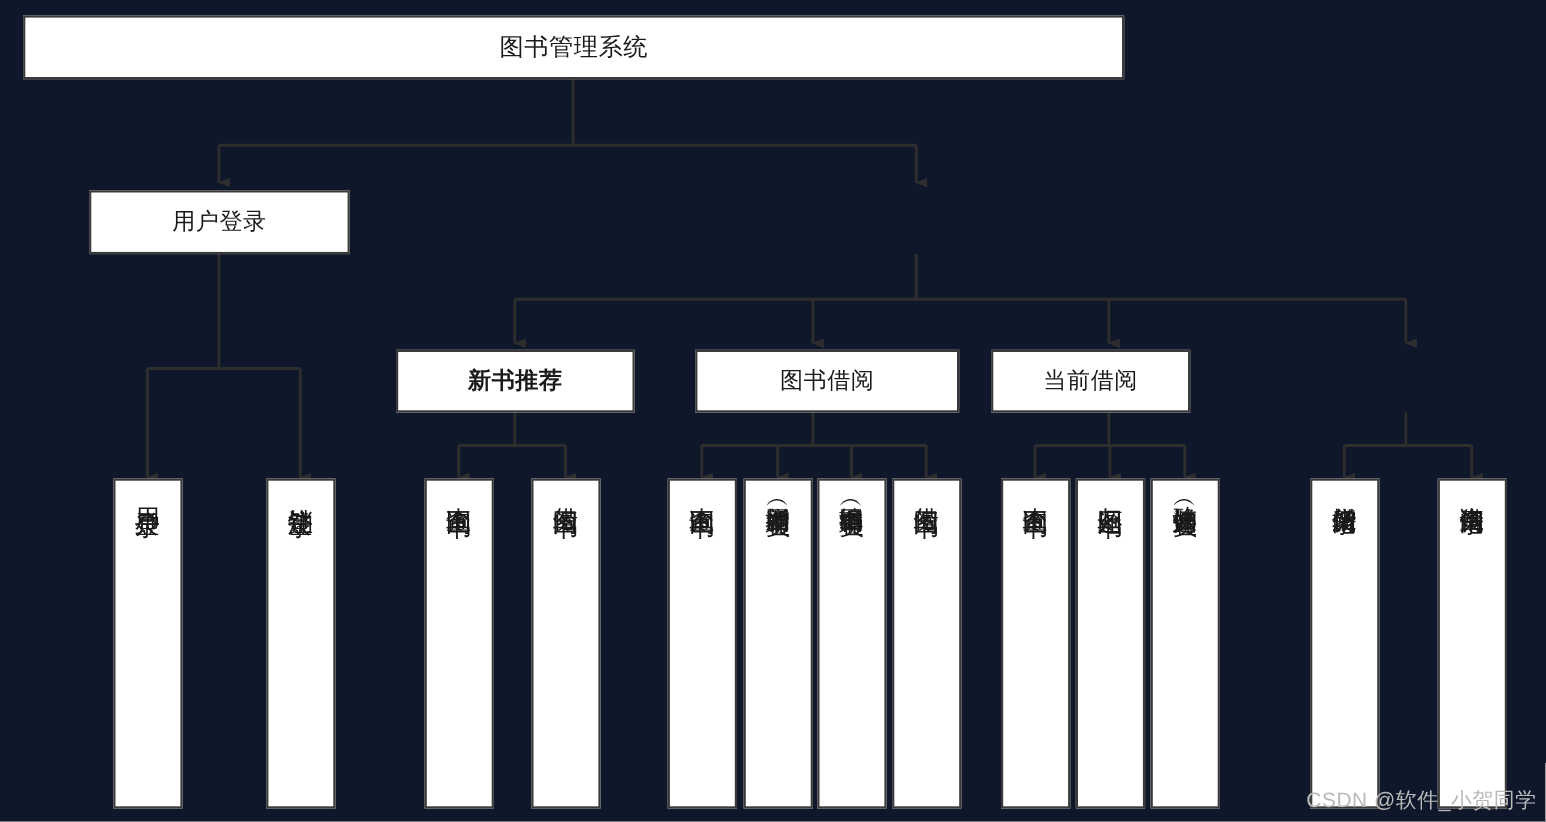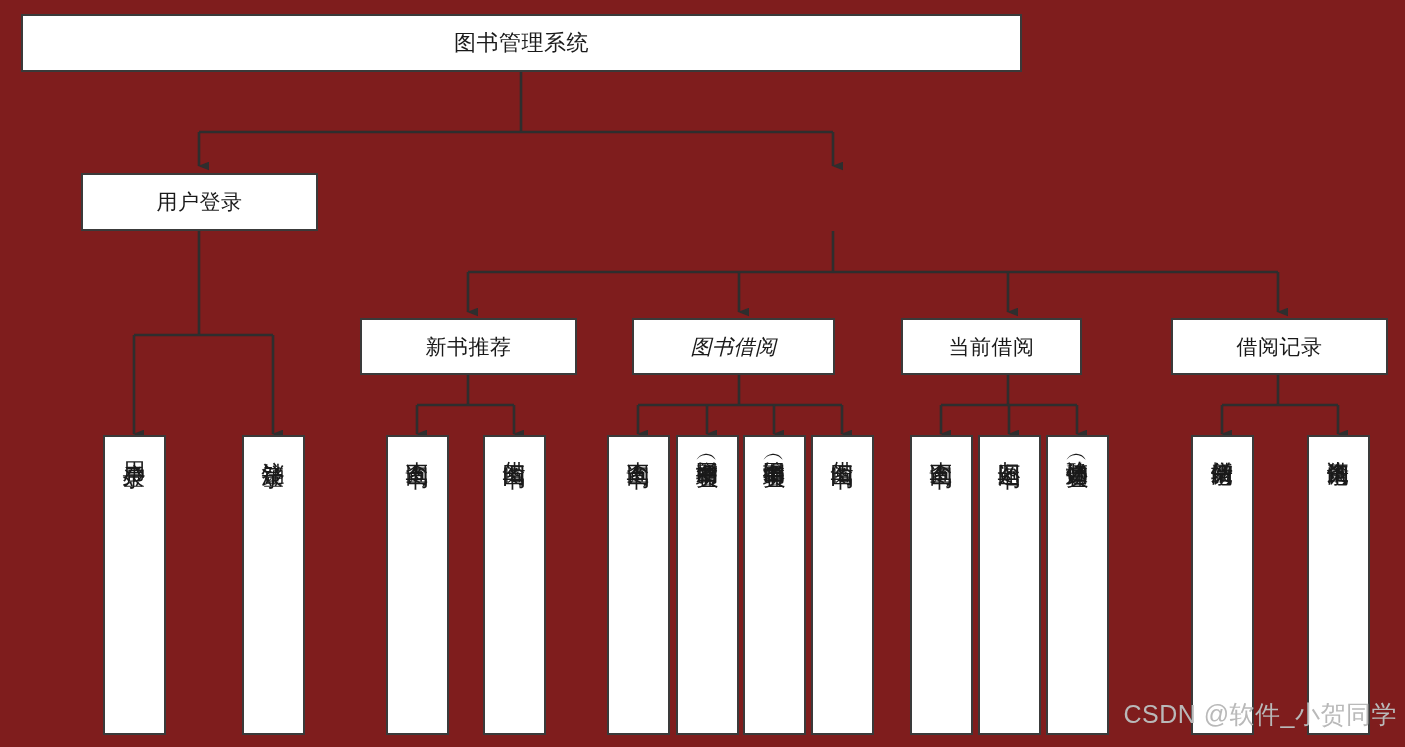--- a/index.html
+++ b/index.html
@@ -8,21 +8,21 @@
     padding: 0;
     background: #ffffff;
   }
   body {
     font-family: "Liberation Sans", "DejaVu Sans", sans-serif;
   }
   #diagram-canvas {
     position: relative;
     width: 1405px;
     height: 747px;
-    background: #7f1d1d;
+    background: #0f172a;
     overflow: hidden;
   }
   #connector-layer {
     position: absolute;
     left: 0;
     top: 0;
     width: 1405px;
     height: 747px;
   }
   .node {
@@ -61,22 +61,22 @@
     letter-spacing: 2px;
     white-space: nowrap;
   }
   .node-v.tall-text .node-label {
     font-size: 22px;
     letter-spacing: 1px;
   }
   #watermark {
     position: absolute;
     right: 8px;
-    bottom: 16px;
-    font-size: 25px;
+    bottom: 6px;
+    font-size: 19px;
     color: #b9b9b9;
     white-space: nowrap;
     letter-spacing: 0.5px;
     pointer-events: none;
   }
 </style>
 </head>
 <body>
 
 <div id="diagram-canvas">
@@ -133,35 +133,32 @@
 
   <div class="node node-h" id="node-root" style="left:21px; top:14px; width:1001px; height:58px;">
     <span class="node-label">图书管理系统</span>
   </div>
 
   <div class="node node-h" style="left:81px; top:173px; width:237px; height:58px;">
     <span class="node-label">用户登录</span>
   </div>
 
 
-  <div class="node node-h" style="left:360px; top:318px; width:217px; height:57px;">
+  <div class="node node-h" style="left:360px; top:318px; width:217px; height:57px;font-weight:bold;">
     <span class="node-label">新书推荐</span>
   </div>
 
-  <div class="node node-h" style="left:632px; top:318px; width:203px; height:57px;font-style:italic;">
+  <div class="node node-h" style="left:632px; top:318px; width:240px; height:57px;">
     <span class="node-label">图书借阅</span>
   </div>
 
   <div class="node node-h" style="left:901px; top:318px; width:181px; height:57px;">
     <span class="node-label">当前借阅</span>
   </div>
 
-  <div class="node node-h" style="left:1171px; top:318px; width:217px; height:57px;">
-    <span class="node-label">借阅记录</span>
-  </div>
 
   <div class="node node-v" style="left:103px; top:435px; width:63px; height:300px;">
     <span class="node-label">用户登录</span>
   </div>
 
   <div class="node node-v" style="left:242px; top:435px; width:63px; height:300px;">
     <span class="node-label">注销登录</span>
   </div>
 
   <div class="node node-v" style="left:386px; top:435px; width:63px; height:300px;">

